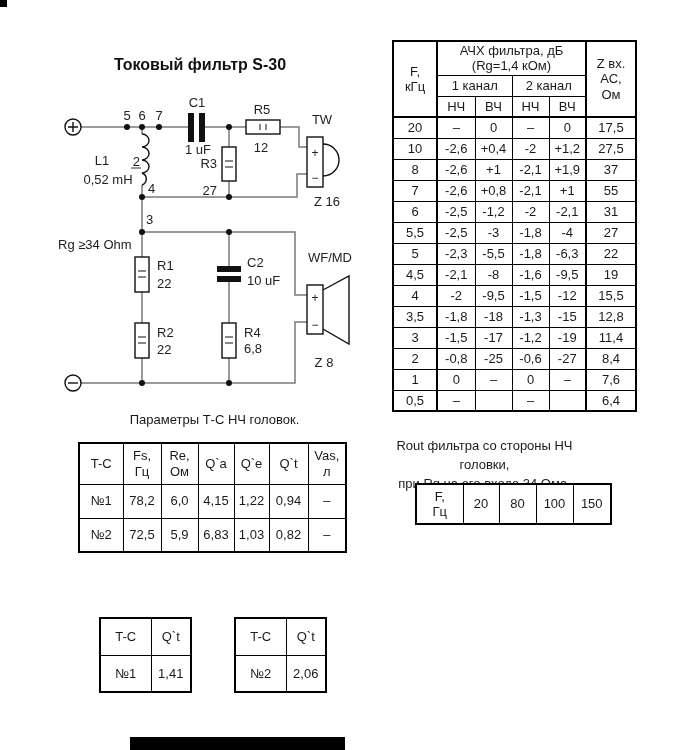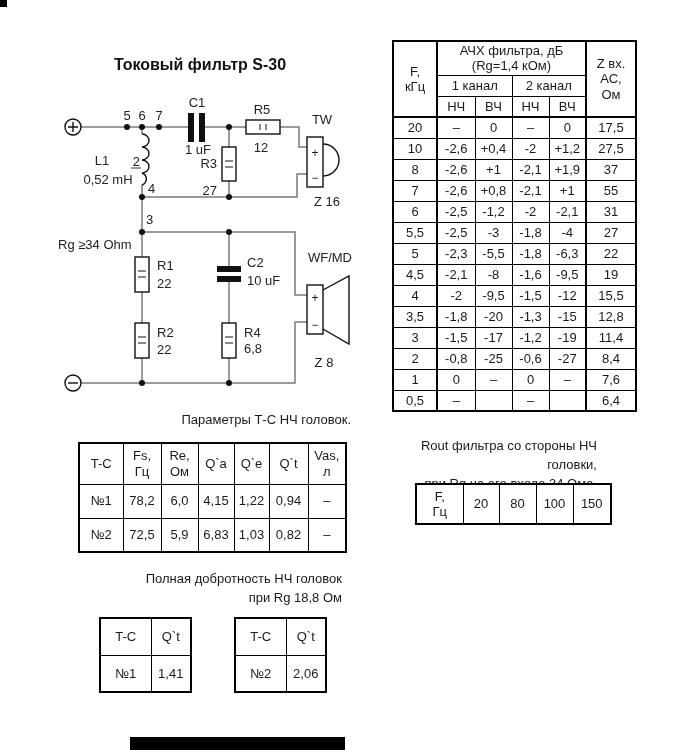--- a/index.html
+++ b/index.html
@@ -15,21 +15,21 @@
   .bR2{border-right:2px solid #000 !important}
   .bL2{border-left:2px solid #000 !important}
   .fr tr.r1 th{height:34px}
   .fr tr.r2 th,.fr tr.r3 th{height:21px}
   .fr td{height:21px}
   .ts tr.h th{height:41px}
   .ts td{height:34px}
   .rt tr.r1 th,.rt tr.r1 td{height:40px}
   .rt tr.r2 th,.rt tr.r2 td{height:37px}
   .qt td{height:37px}
-  .title{position:absolute;text-align:right;font-size:13px;line-height:1.45;color:#1a1a1a}
+  .title{position:absolute;text-align:center;font-size:13px;line-height:1.45;color:#1a1a1a}
   svg text{font-family:"Liberation Sans",sans-serif;font-size:13px;fill:#222}
   svg text.b{font-weight:bold;font-size:16px;fill:#111}
   svg text.sm{font-size:12px}
 </style>
 </head>
 <body>
 
 <div class="page">
 
   <div class="abs" style="left:0;top:0;width:7px;height:7px;background:#000"></div>
@@ -236,21 +236,21 @@
           <td class="bR2">4</td>
           <td>-2</td>
           <td>-9,5</td>
           <td>-1,5</td>
           <td>-12</td>
           <td class="bL2">15,5</td>
         </tr>
       <tr>
           <td class="bR2">3,5</td>
           <td>-1,8</td>
-          <td>-20</td>
+          <td>-18</td>
           <td>-1,3</td>
           <td>-15</td>
           <td class="bL2">12,8</td>
         </tr>
       <tr>
           <td class="bR2">3</td>
           <td>-1,5</td>
           <td>-17</td>
           <td>-1,2</td>
           <td>-19</td>
@@ -343,22 +343,20 @@
         <th class="pre">F,
 Гц</th>
         <td>20</td>
         <td>80</td>
         <td>100</td>
         <td>150</td>
       </tr>
     </tbody>
   </table>
 
-  <div class="title pre" style="left:62px;top:570px;width:280px">Полная добротность  НЧ головок
-при Rg  18,8 Ом</div>
   <table class="dt qt" style="left:99px;top:617px">
     <colgroup>
         <col style="width:51px">
         <col style="width:40px">
       </colgroup>
     <tbody>
       <tr>
         <td>T-C</td>
         <td>Q`t</td>
       </tr>

